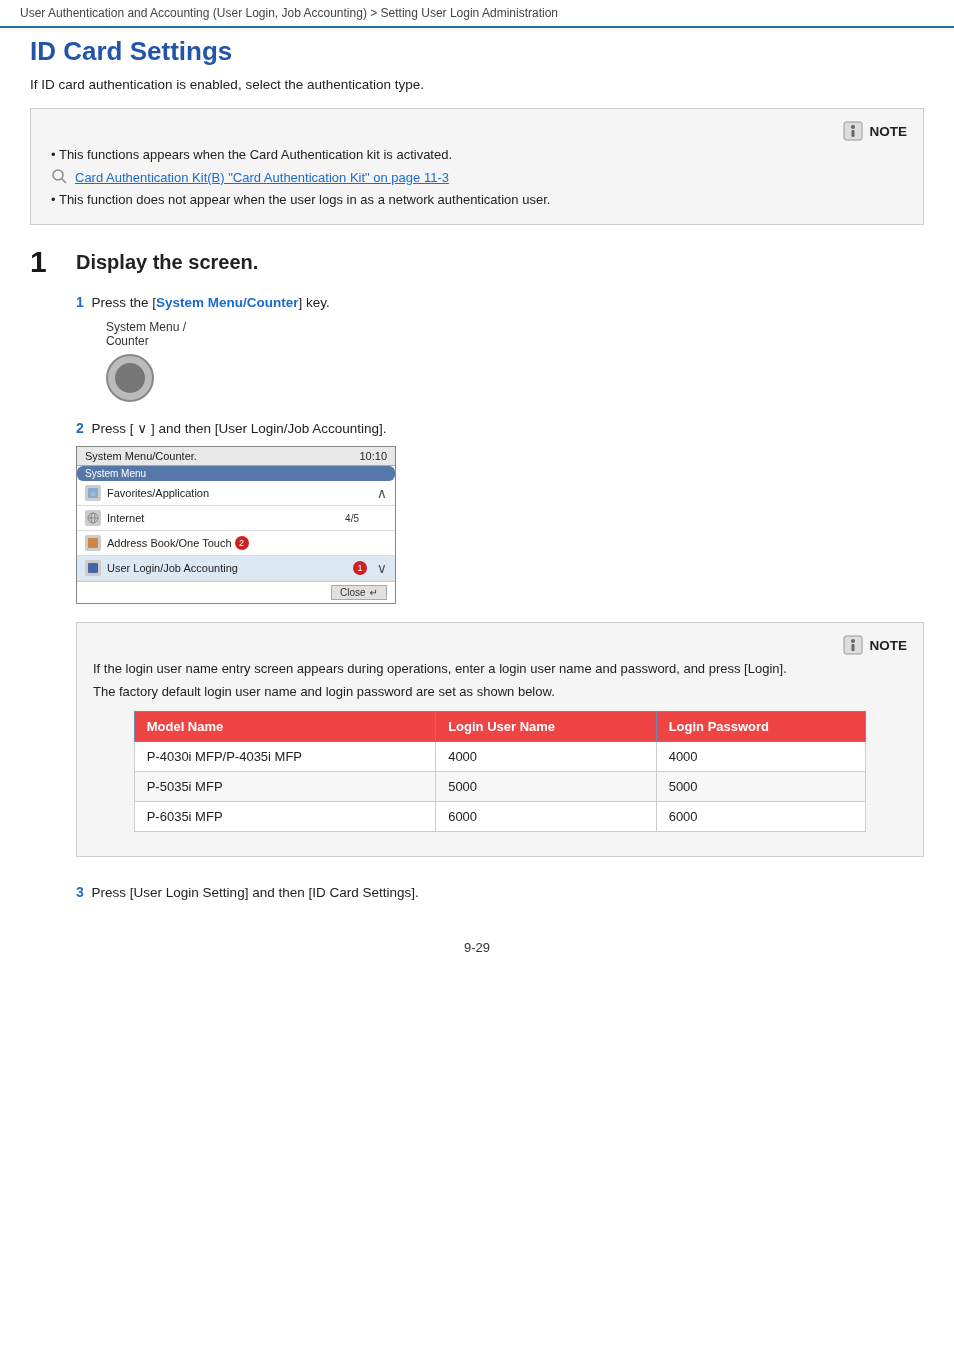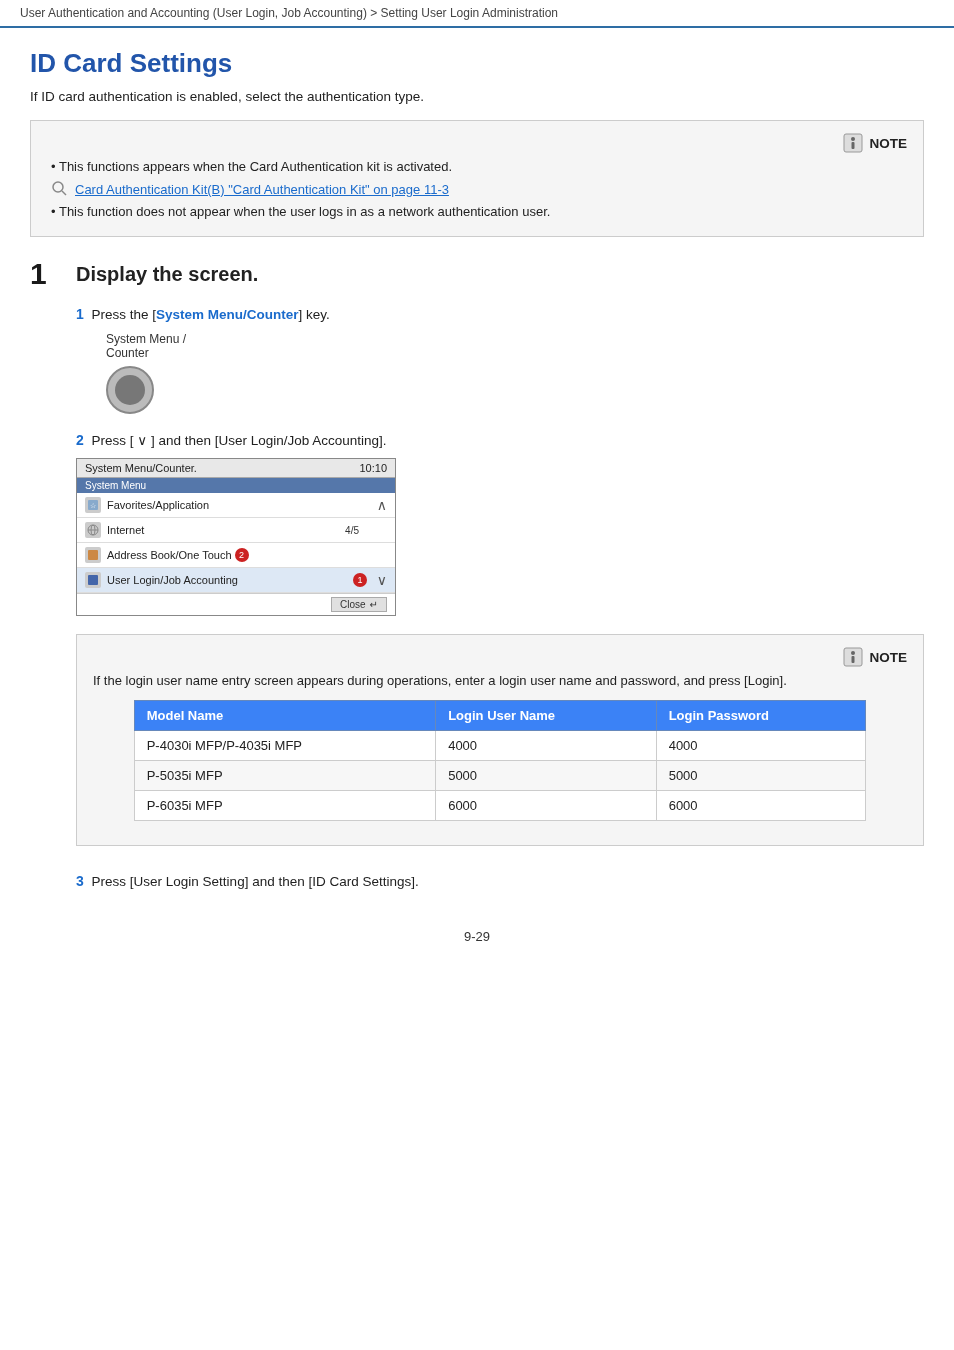--- a/index.html
+++ b/index.html
@@ -11,21 +11,21 @@
       width: 954px;
       min-height: 1350px;
     }
     .breadcrumb-bar {
       border-bottom: 2px solid #2e6da4;
       padding: 6px 20px;
       font-size: 12px;
       color: #444;
     }
     .main-content {
-      padding: 20px 30px 40px 30px;
+      padding: 8px 30px 40px 30px;
     }
     .page-title {
       font-size: 26px;
       font-weight: bold;
       color: #2255aa;
       margin-bottom: 10px;
     }
     .subtitle {
       font-size: 13.5px;
       margin-bottom: 16px;
@@ -153,20 +153,21 @@
       font-size: 11px;
       display: flex;
       justify-content: space-between;
       border-bottom: 1px solid #aaa;
     }
     .screen-menu-bar {
       background: #5577aa;
       color: #fff;
       padding: 2px 8px;
       font-size: 10px;
+      border-radius: 6px;
     }
     .screen-row {
       display: flex;
       align-items: center;
       padding: 4px 8px;
       border-bottom: 1px solid #ddd;
       position: relative;
     }
     .screen-row-icon {
       width: 16px;
@@ -227,21 +228,21 @@
       margin: 12px 0;
       font-size: 13px;
     }
     .data-table {
       border-collapse: collapse;
       margin: 12px auto;
       width: 90%;
       font-size: 13px;
     }
     .data-table th {
-      background: #3b82f6;
+      background: #ef4444;
       color: #fff;
       padding: 7px 12px;
       border: 1px solid #6688bb;
       text-align: left;
     }
     .data-table td {
       padding: 7px 12px;
       border: 1px solid #ccc;
       background: #fff;
     }
@@ -389,20 +390,21 @@
           <span class="note-icon">
             <svg width="20" height="20" viewBox="0 0 20 20">
               <rect x="1" y="1" width="18" height="18" rx="2" fill="#ddd" stroke="#999" stroke-width="1"></rect>
               <circle cx="10" cy="6" r="2" fill="#666"></circle>
               <rect x="8.5" y="9" width="3" height="7" rx="1" fill="#666"></rect>
             </svg>
           </span>
           <span>NOTE</span>
         </div>
         <p style="margin-bottom:8px;">If the login user name entry screen appears during operations, enter a login user name and password, and press [Login].</p>
+        <p style="margin-bottom:8px;">The factory default login user name and login password are set as shown below.</p>
 
         <table class="data-table">
           <thead>
             <tr>
               <th>Model Name</th>
               <th>Login User Name</th>
               <th>Login Password</th>
             </tr>
           </thead>
           <tbody>

